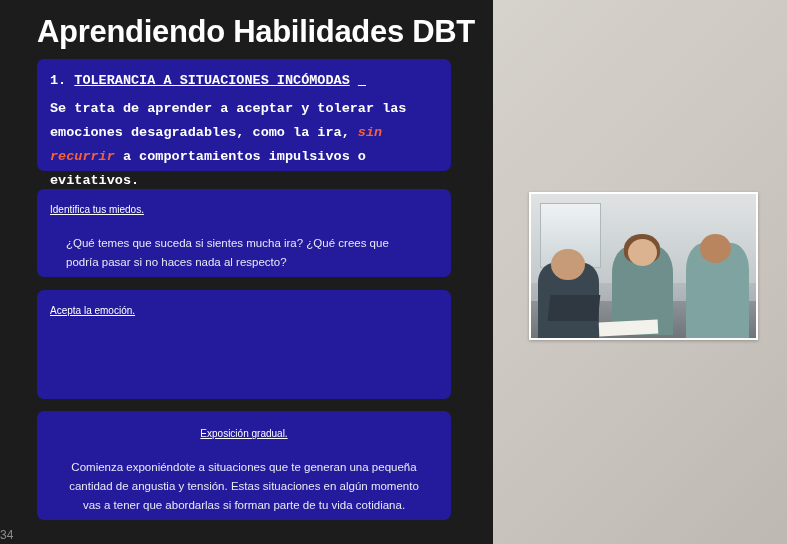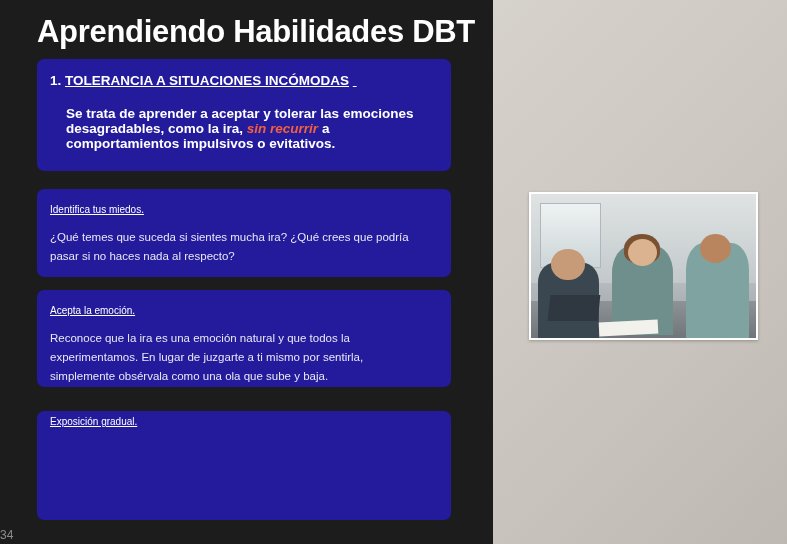--- a/index.html
+++ b/index.html
@@ -52,57 +52,58 @@
     left: 37px;
     width: 414px;
     background: #231a9c;
     border-radius: 7px;
     box-sizing: border-box;
   }
   .card.header-card {
     top: 59px;
     height: 112px;
     padding: 13px 13px 10px 13px;
+    font-family: Liberation Mono, monospace;
   }
   .card.c1 { top: 189px; height: 88px; padding: 13px 13px 12px 13px; }
-  .card.c2 { top: 290px; height: 97px; padding: 13px 28px 12px 13px; }
-  .card.c3 { top: 411px; height: 109px; padding: 3px 13px 12px 13px; }
+  .card.c2 { top: 290px; height: 109px; padding: 13px 28px 12px 13px; }
+  .card.c3 { top: 411px; height: 109px; padding: 15px 13px 12px 13px; text-align: center; }
 
   .hdr-line {
     font-size: 13.5px;
     font-weight: bold;
     color: #ffffff;
     line-height: 18px;
     margin: 0 0 7px 0;
   }
   .hdr-line .num { text-decoration: none; }
   .hdr-line .underline { text-decoration: underline; }
   .hdr-body {
     font-size: 13.5px;
     font-weight: bold;
     color: #ffffff;
-    line-height: 15px;
-    margin: 16px;
+    line-height: 24px;
+    margin: 0;
   }
   .hdr-body .accent {
     color: #f4603e;
     font-style: italic;
   }
   .sub-title {
     font-size: 10px;
     color: #ffffff;
     text-decoration: underline;
     line-height: 16px;
     margin: 0 0 10px 0;
   }
   .sub-body {
     font-size: 11.5px;
     color: #e9e8f5;
     line-height: 19px;
-    margin: 0;
+    margin: 16px;
   }
   
   .photo-frame {
     position: absolute;
     left: 529px;
     top: 192px;
     width: 229px;
     height: 148px;
     background: #ffffff;
     padding: 2px;
@@ -199,25 +200,25 @@
     </p>
   </div>
 
   <div class="card c1">
     <p class="sub-title">Identifica tus miedos.</p>
     <p class="sub-body">¿Qué temes que suceda si sientes mucha ira? ¿Qué crees que podría pasar si no haces nada al respecto?</p>
   </div>
 
   <div class="card c2">
     <p class="sub-title">Acepta la emoción.</p>
-    <p class="sub-body">Reconoce que la ira es una emoción natural y que todos la experimentamos. En lugar de juzgarte a ti mismo por sentirla, simplemente obsérvala como una ola que sube y baja.</p>
   </div>
 
   <div class="card c3">
     <p class="sub-title">Exposición gradual.</p>
+    <p class="sub-body">Comienza exponiéndote a situaciones que te generan una pequeña cantidad de angustia y tensión. Estas situaciones en algún momento vas a tener que abordarlas si forman parte de tu vida cotidiana.</p>
   </div>
 
   <div class="photo-frame">
     <div class="photo">
       <div class="ph-wall"></div>
       <div class="ph-window"></div>
       <div class="ph-desk"></div>
       <div class="ph-man-left"></div>
       <div class="ph-man-left-head"></div>
       <div class="ph-woman"></div>

